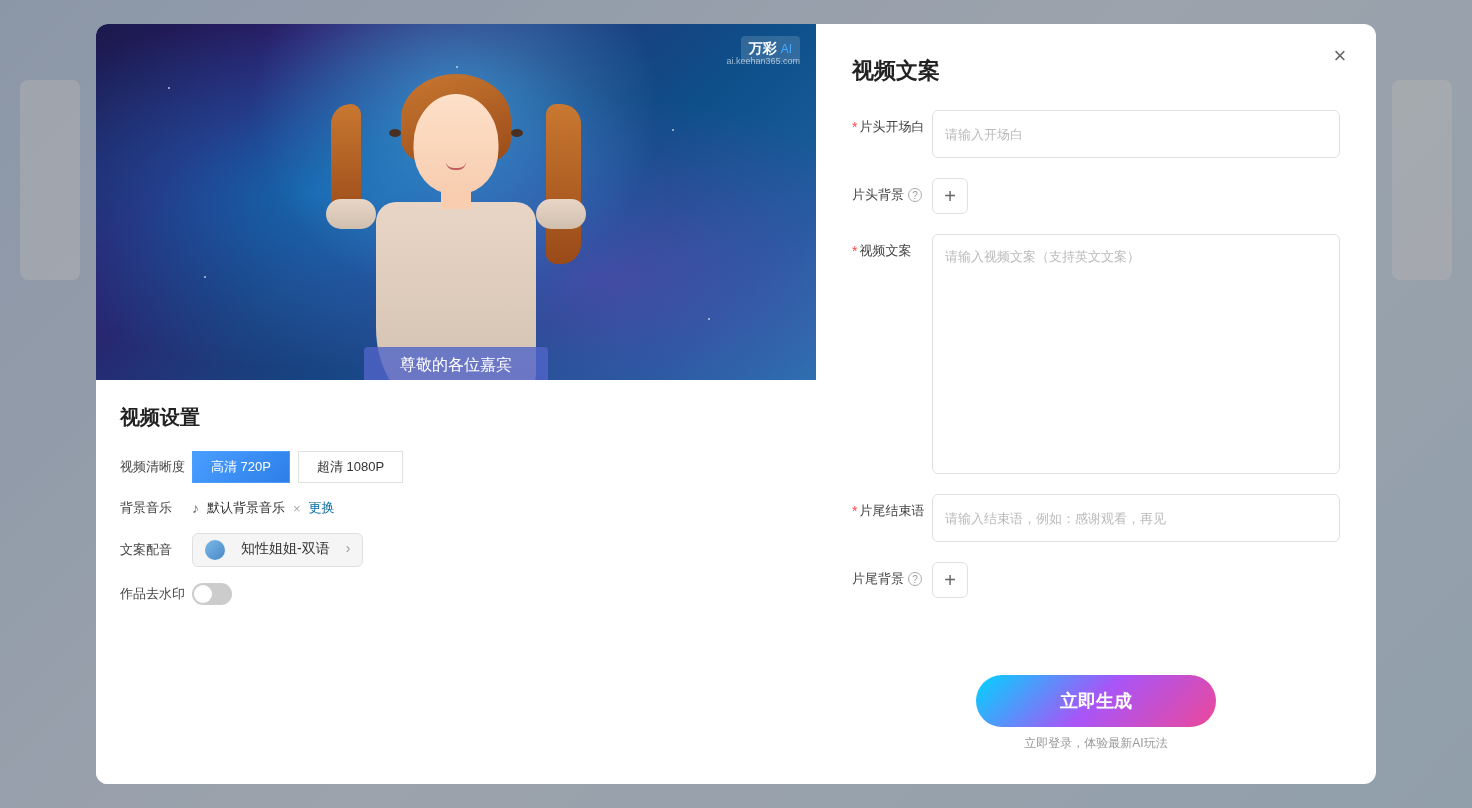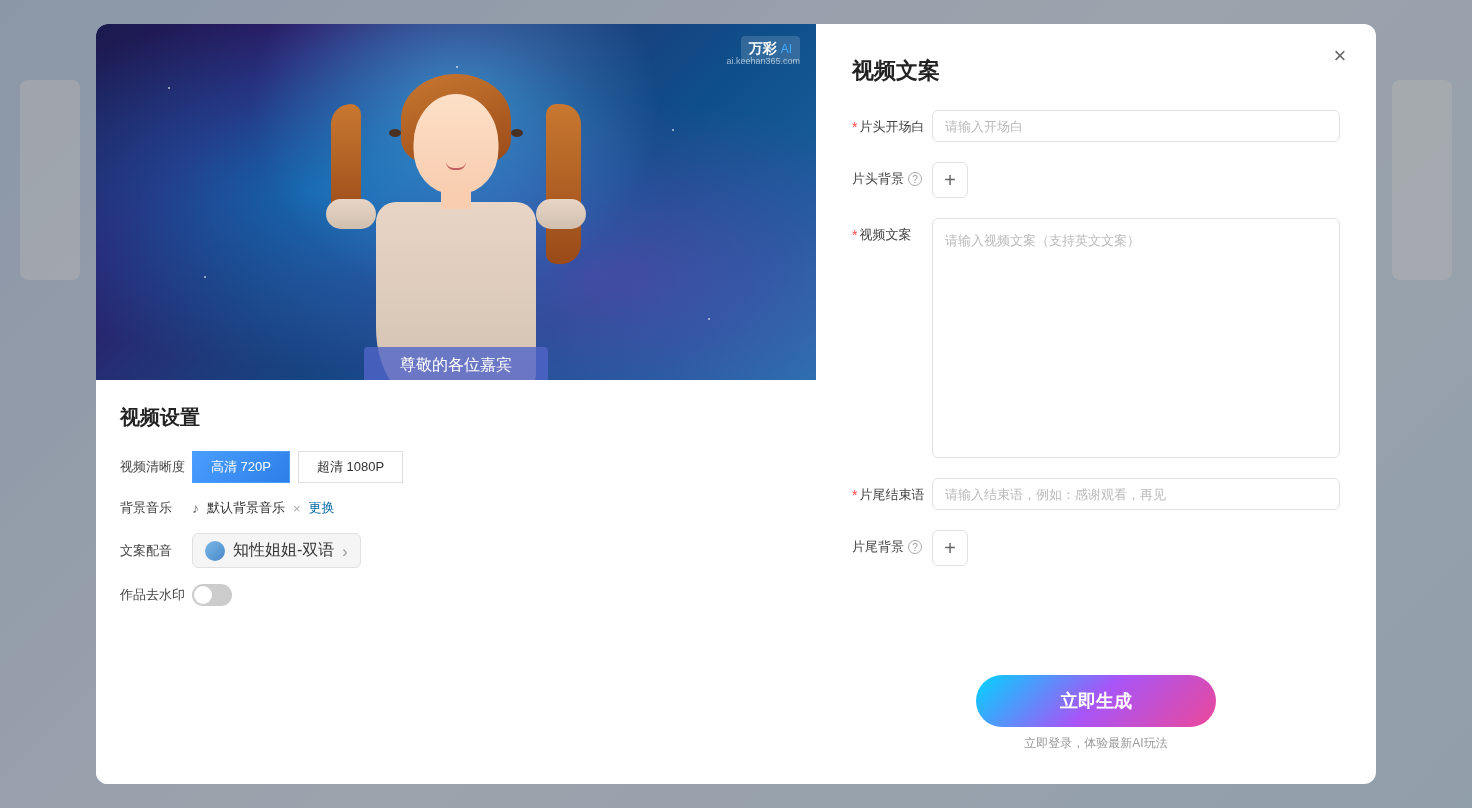--- a/index.html
+++ b/index.html
@@ -198,28 +198,28 @@
     }
 
     .music-change {
       color: #0369a1;
       font-size: 13px;
       cursor: pointer;
     }
 
     .voice-selector {
       display: flex;
-      align-items: flex-end;
-      gap: 8px;
+      align-items: flex-start;
+      gap: 16px;
       background: #f5f5f5;
       border: 1px solid #e0e0e0;
       border-radius: 6px;
       padding: 6px 12px;
       cursor: pointer;
-      font-size: 16px;
+      font-size: 14px;
       color: #333;
     }
 
     .voice-avatar {
       width: 20px;
       height: 20px;
       border-radius: 50%;
       background: linear-gradient(135deg, #7ab8e8, #4a88c8);
     }
 
@@ -306,21 +306,21 @@
       border-radius: 50%;
       font-size: 10px;
       text-align: center;
       line-height: 13px;
       color: #999;
       cursor: pointer;
     }
 
     .form-input {
       flex: 1;
-      height: 32px;
+      height: 48px;
       border: 1px solid #e0e0e0;
       border-radius: 6px;
       padding: 6px 12px;
       font-size: 13px;
       color: #333;
       outline: none;
       background: #fff;
     }
 
     .form-input::placeholder {

